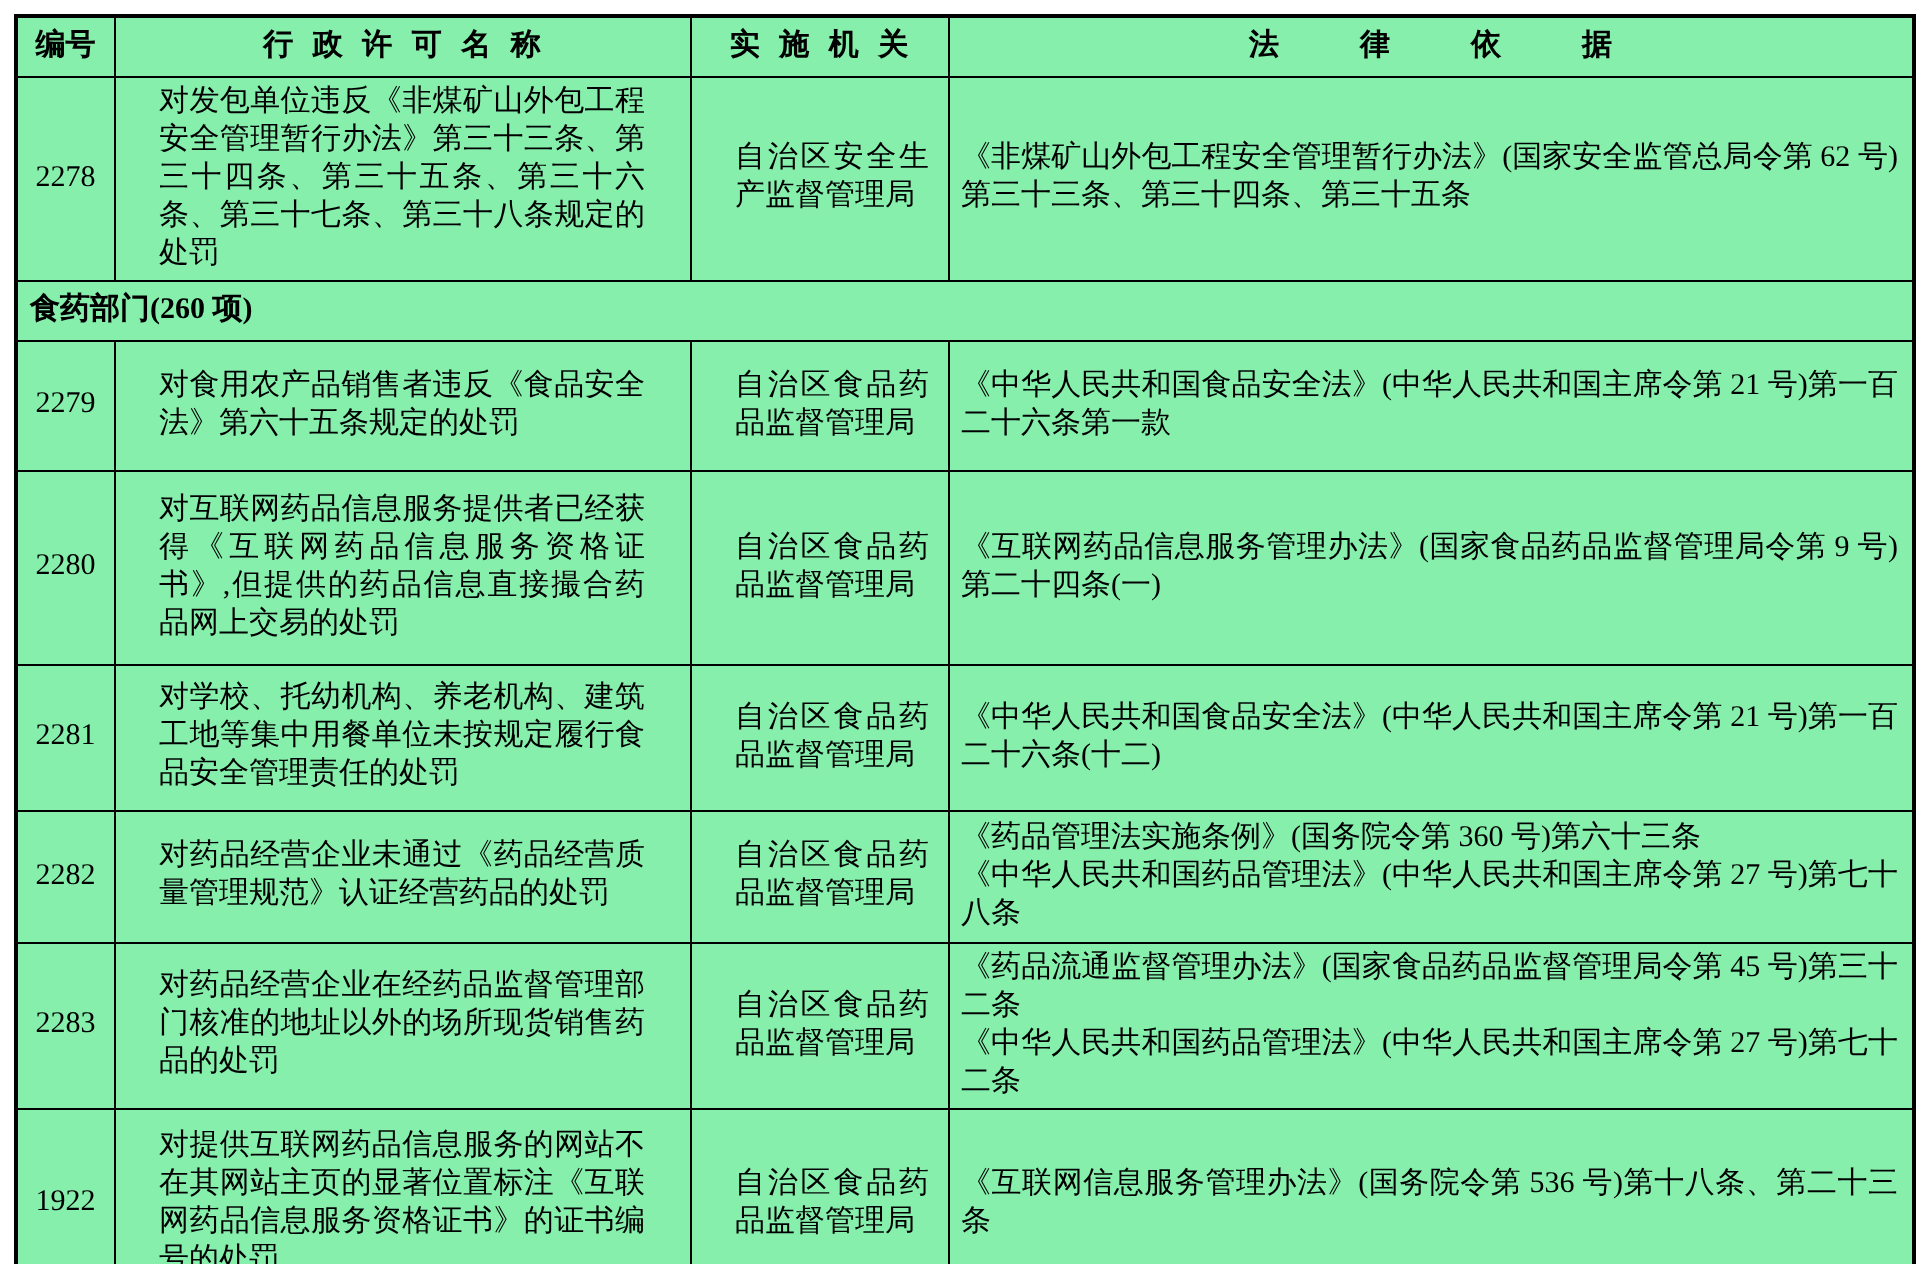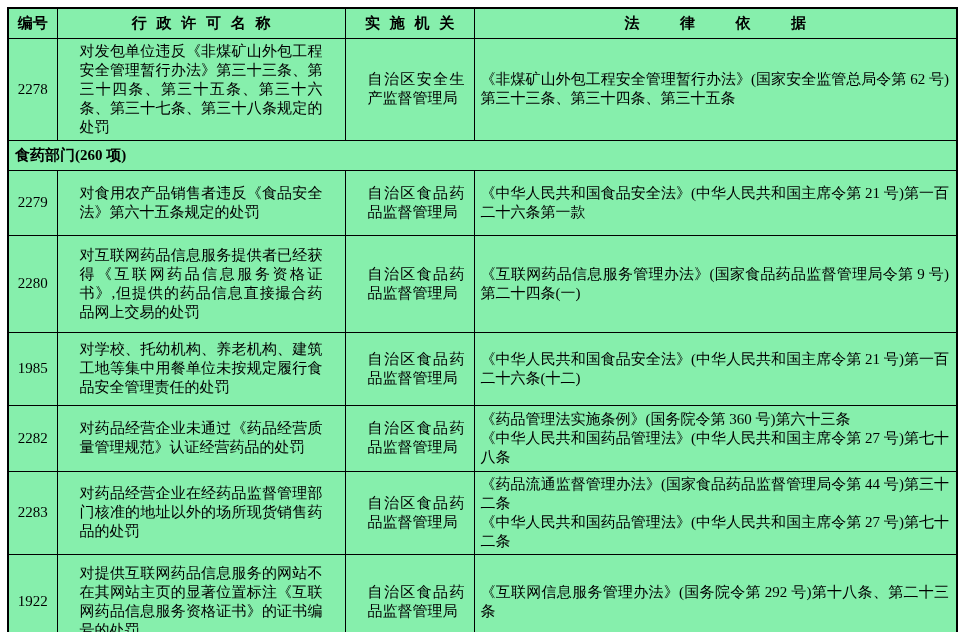--- a/index.html
+++ b/index.html
@@ -97,48 +97,48 @@
       </tr>
       <tr class="h97">
         <td class="id-cell">2280</td>
         <td class="name-cell">对互联网药品信息服务提供者已经获得《互联网药品信息服务资格证书》,但提供的药品信息直接撮合药品网上交易的处罚</td>
         <td class="agency-cell">自治区食品药品监督管理局</td>
         <td class="basis-cell">
           <div>《互联网药品信息服务管理办法》(国家食品药品监督管理局令第 9 号)第二十四条(一)</div>
         </td>
       </tr>
       <tr class="h73">
-        <td class="id-cell">1985</td>
+        <td class="id-cell">2281</td>
         <td class="name-cell">对学校、托幼机构、养老机构、建筑工地等集中用餐单位未按规定履行食品安全管理责任的处罚</td>
         <td class="agency-cell">自治区食品药品监督管理局</td>
         <td class="basis-cell">
           <div>《中华人民共和国食品安全法》(中华人民共和国主席令第 21 号)第一百二十六条(十二)</div>
         </td>
       </tr>
       <tr class="h66">
         <td class="id-cell">2282</td>
         <td class="name-cell">对药品经营企业未通过《药品经营质量管理规范》认证经营药品的处罚</td>
         <td class="agency-cell">自治区食品药品监督管理局</td>
         <td class="basis-cell">
           <div>《药品管理法实施条例》(国务院令第 360 号)第六十三条</div>
           <div>《中华人民共和国药品管理法》(中华人民共和国主席令第 27 号)第七十八条</div>
         </td>
       </tr>
       <tr class="h82">
         <td class="id-cell">2283</td>
         <td class="name-cell">对药品经营企业在经药品监督管理部门核准的地址以外的场所现货销售药品的处罚</td>
         <td class="agency-cell">自治区食品药品监督管理局</td>
         <td class="basis-cell">
-          <div>《药品流通监督管理办法》(国家食品药品监督管理局令第 44 号)第三十二条</div>
+          <div>《药品流通监督管理办法》(国家食品药品监督管理局令第 45 号)第三十二条</div>
           <div>《中华人民共和国药品管理法》(中华人民共和国主席令第 27 号)第七十二条</div>
         </td>
       </tr>
       <tr class="h96">
         <td class="id-cell">1922</td>
         <td class="name-cell">对提供互联网药品信息服务的网站不在其网站主页的显著位置标注《互联网药品信息服务资格证书》的证书编号的处罚</td>
         <td class="agency-cell">自治区食品药品监督管理局</td>
         <td class="basis-cell">
-          <div>《互联网信息服务管理办法》(国务院令第 292 号)第十八条、第二十三条</div>
+          <div>《互联网信息服务管理办法》(国务院令第 536 号)第十八条、第二十三条</div>
         </td>
       </tr>
     </tbody>
   </table>
 </div>
 
 </body></html>

